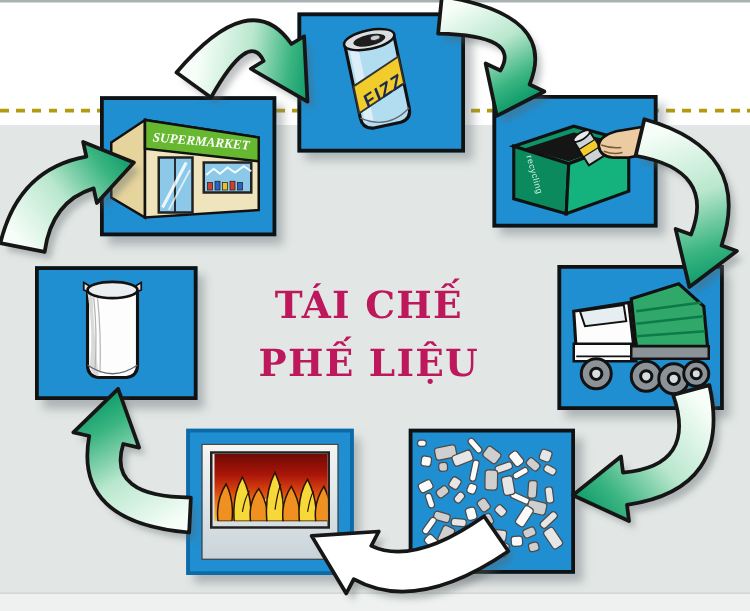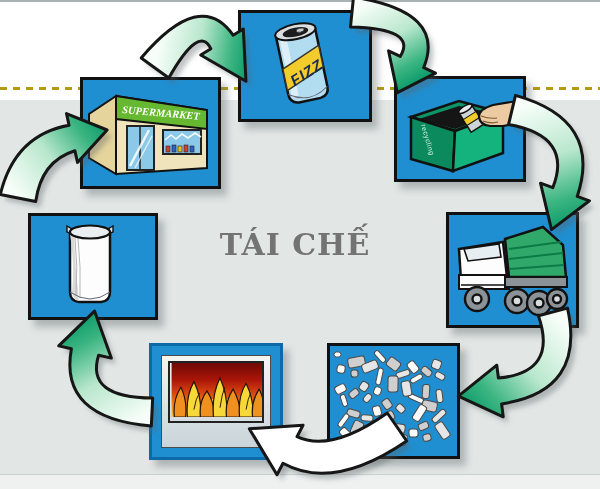--- a/index.html
+++ b/index.html
@@ -8,40 +8,41 @@
   .band-top{position:absolute;left:0;top:0;width:600px;height:100px;background:#ffffff;}
   .edge-top{position:absolute;left:0;top:0;width:600px;height:2px;background:#a9b2b2;}
   .dash-line{position:absolute;left:0;top:87px;width:600px;height:3px;
              background:repeating-linear-gradient(90deg,#b39a10 0 7px,transparent 7px 13px);}
   .band-bottom{position:absolute;left:0;top:474px;width:600px;height:15px;
                background:#eef1ef;border-top:1px solid #c9d0ce;}
   .stage-box{position:absolute;background:#1f8fd2;border:3px solid #111;
              box-shadow:6px 7px 7px rgba(110,120,125,.45);}
   .stage-box svg{position:absolute;left:0;top:0;}
   .title{position:absolute;left:188px;top:221px;width:214px;text-align:center;
-         font-family:"DejaVu Serif",serif;font-weight:bold;color:#737373;
+         font-family:"DejaVu Serif",serif;font-weight:bold;color:#be185d;
          font-size:30px;letter-spacing:1px;line-height:47px;white-space:nowrap;}
   
   .furnace-mat{position:absolute;inset:9px;background:linear-gradient(#f5f5f2,#c9d4da);
                border:1.5px solid #4a4a4a;}
   .fire-screen{position:absolute;left:6px;right:6px;top:5px;height:58px;
                border:2px solid #222;overflow:hidden;}
   #arrows{position:absolute;left:0;top:0;pointer-events:none;}
 </style>
 </head>
 <body>
 
 <div id="canvas">
   <div class="band-top"></div>
   <div class="dash-line"></div>
   <div class="edge-top"></div>
   <div class="band-bottom"></div>
 
   <div class="title">
     <div>TÁI CHẾ</div>
+    <div>PHẾ LIỆU</div>
   </div>
 
   <div class="stage-box" style="left:80px;top:77px;width:135px;height:106px;">
     <svg width="129" height="100" viewBox="0 0 129 100">
       <polygon points="6,34 33,16 33,94 6,78" fill="#e5d49c" stroke="#111" stroke-width="2"></polygon>
       <polygon points="33,16 124,30 124,88 33,94" fill="#efe4bb" stroke="#111" stroke-width="2"></polygon>
       <polygon points="33,16 124,30 124,49 33,39" fill="#66b830" stroke="#111" stroke-width="2"></polygon>
       <text x="39" y="33" transform="rotate(5 39 33)" font-family="Liberation Serif,serif" font-style="italic" font-weight="bold" font-size="10.5" fill="#ffffff">SUPERMARKET</text>
       <rect x="44" y="46" width="27" height="44" fill="#8cc8e8" stroke="#222" stroke-width="2"></rect>
       <line x1="57" y1="46" x2="57" y2="90" stroke="#222" stroke-width="1.5"></line>

